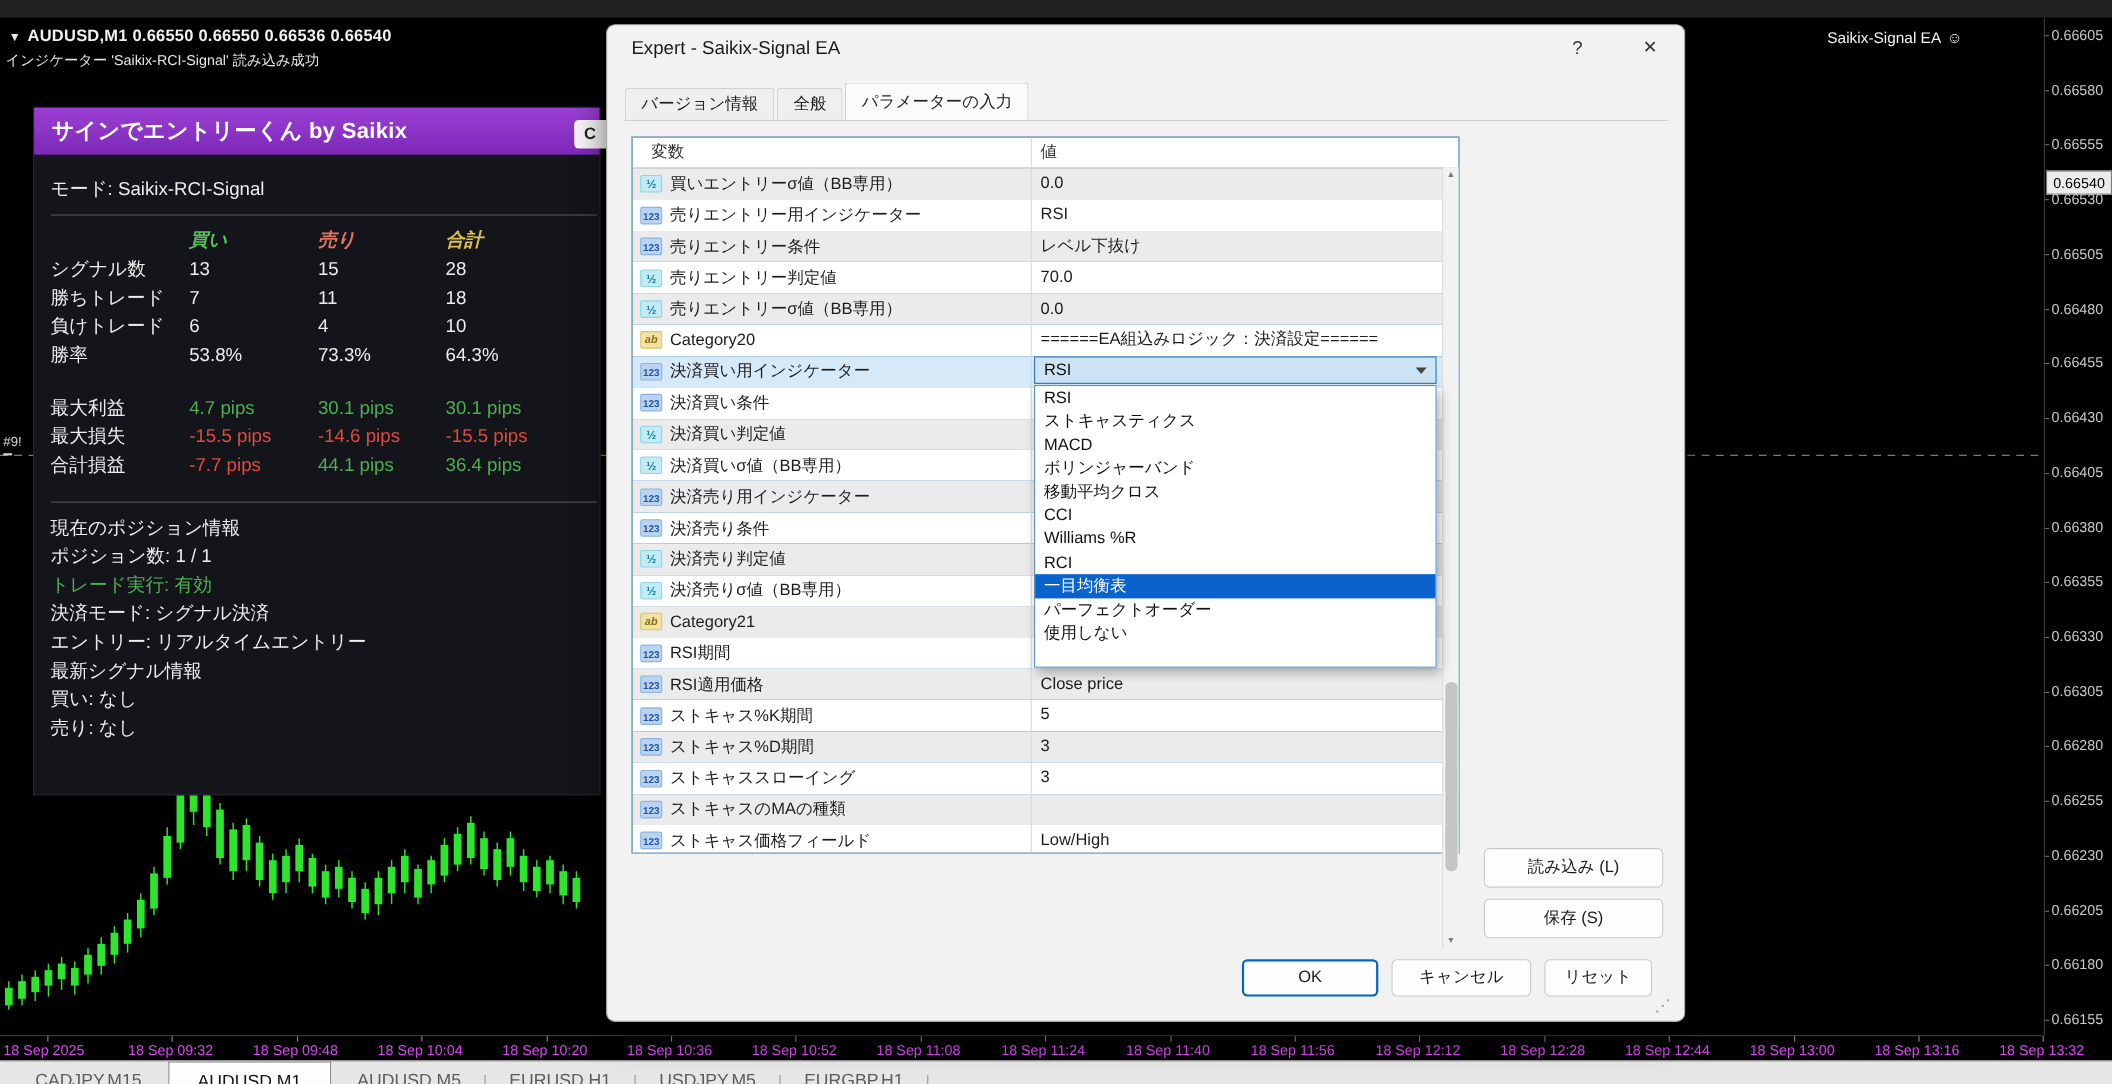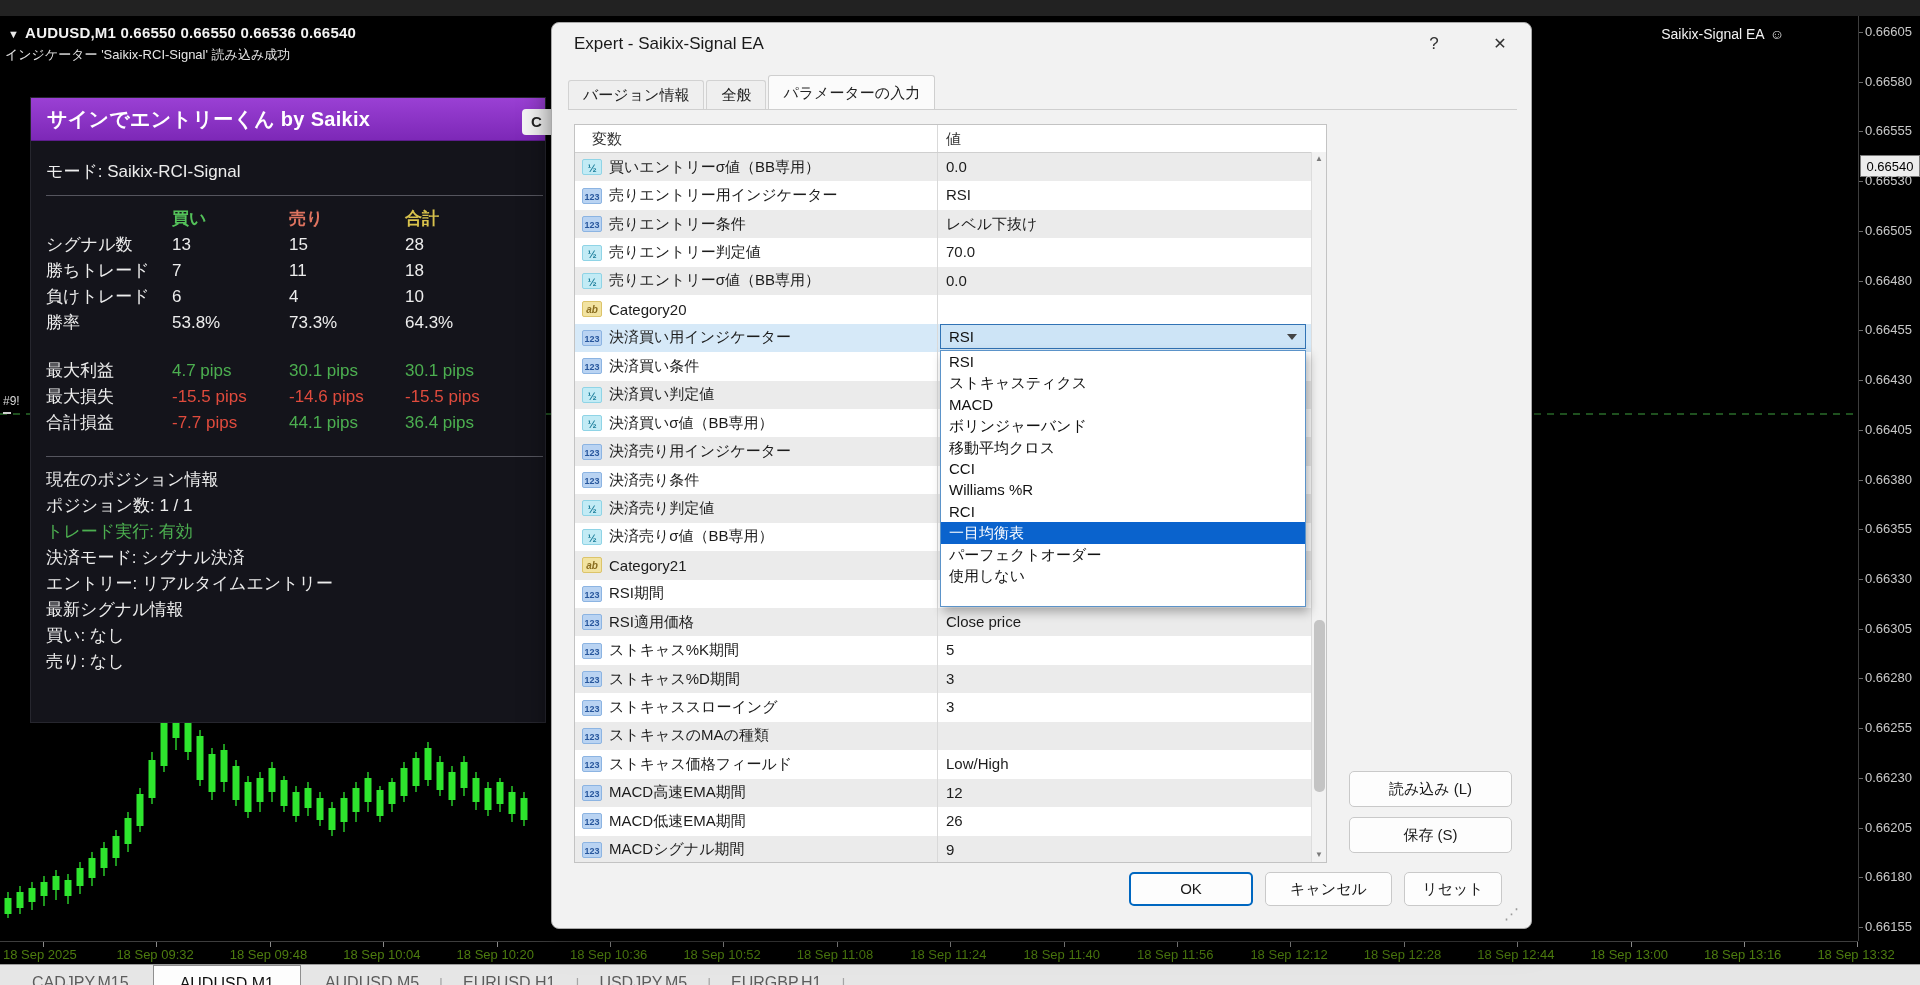--- a/index.html
+++ b/index.html
@@ -19,21 +19,21 @@
 
   
   .price-axis { position:absolute; left:1858px; top:0; width:62px; height:925px; background:#000; border-left:1px solid #3d3d3d; }
   .axis-label { position:absolute; left:6px; color:#c9c9c9; font-size:13px; white-space:nowrap; }
   .axis-tick { position:absolute; left:0; width:4px; height:1px; background:#6a6a6a; }
   .price-tag { position:absolute; left:1px; width:60px; height:22px; background:#ececec; color:#000;
                font-size:13px; line-height:22px; text-align:center; border:1px solid #7a7a7a; }
 
   
   .timeline { position:absolute; left:0; top:925px; width:1858px; height:23px; background:#000; border-top:1px solid #3d3d3d; }
-  .time-label { position:absolute; top:5px; color:#4d7c0f; font-size:13px; white-space:nowrap; }
+  .time-label { position:absolute; top:5px; color:#d946ef; font-size:13px; white-space:nowrap; }
   .time-tick { position:absolute; top:0; width:1px; height:5px; background:#8a8a8a; }
 
   
   .tabsbar { position:absolute; left:0; top:948px; width:1920px; height:37px; background:#e6e6e6;
              border-top:1px solid #9a9a9a; display:flex; align-items:stretch; padding-left:12px; }
   .chart-tab { display:flex; align-items:center; padding:0 20px; font-size:16px; color:#5c5c5c; }
   .chart-tab.active { background:#fdfdfd; border:1px solid #8f8f8f; border-bottom:none; color:#111; margin:0 4px; padding:0 26px; }
   .tab-pipe { display:flex; align-items:center; color:#a5a5a5; font-size:15px; }
 
   
@@ -43,21 +43,21 @@
                   border-bottom:1px solid #5e1d8d; }
   .panel-title { color:#fff; font-size:20px; font-weight:bold; line-height:42px; padding-left:16px; letter-spacing:.3px; }
   .corner-btn { position:absolute; right:-11px; top:11px; width:34px; height:26px; background:#f5f5f5; border-radius:4px;
                 color:#222; font-size:15px; font-weight:bold; line-height:26px; padding-left:9px; }
   .panel-body { padding:12px 0 0 15px; color:#ededed; font-size:17px; }
   .mode-line { line-height:26px; margin:6px 0 10px 0; }
   .divider { border:none; border-top:1px solid #55555e; margin:8px 2px 10px 0; }
   .stats { }
   .stats-row { display:grid; grid-template-columns:126px 117px 116px auto; line-height:26px; }
   .stats-row.gap { margin-top:22px; }
-  .stats-head span { font-weight:bold; }
+  .stats-head span { font-weight:bold;font-style:italic; }
   .col-buy { color:#54c25a; font-weight:bold; }
   .col-sell { color:#e07460; font-weight:bold; }
   .col-total { color:#d8c24c; font-weight:bold; }
   .tone-pos { color:#4caf50; }
   .tone-neg { color:#e04b3d; }
   .info-line { line-height:26px; }
 
   
   .dialog { position:absolute; left:551px; top:6px; width:981px; height:907px; background:#f2f2f2;
             border:1px solid #a8a8a8; border-radius:8px; box-shadow:0 10px 30px rgba(0,0,0,.55); z-index:10; }
@@ -66,21 +66,21 @@
             font-size:17px; color:#333; }
   .dlg-help { left:862px; }
   .dlg-close { left:928px; font-size:16px; }
 
   .dlg-tabs { position:absolute; left:16px; top:52px; height:35px; display:flex; align-items:flex-end; }
   .dlg-tab { height:30px; line-height:28px; padding:0 14px; font-size:15px; color:#222; background:#efefef;
              border:1px solid #d2d2d2; border-bottom:1px solid #cfcfcf; margin-right:2px; border-radius:3px 3px 0 0; }
   .dlg-tab.active { height:35px; line-height:33px; background:#fbfbfb; border:1px solid #cfcfcf; border-bottom:none; }
   .dlg-tabstrip-line { position:absolute; left:16px; top:86px; width:949px; height:1px; background:#cfcfcf; }
 
-  .param-table { position:absolute; left:22px; top:101px; width:753px; height:739px; background:#0369a1;
+  .param-table { position:absolute; left:22px; top:101px; width:753px; height:652px; background:#0369a1;
                  border:1px solid #c3c3c3; overflow:hidden; }
   .pt-header { display:flex; height:28px; border-bottom:1px solid #cfcfcf; background:#fff; font-size:15px; color:#333; }
   .pt-header .h-name { width:363px; line-height:27px; padding-left:17px; border-right:1px solid #d9d9d9; }
   .pt-header .h-value { flex:1; line-height:27px; padding-left:8px; }
   .pt-row { display:flex; height:28.44px; font-size:15px; color:#1c1c1c; background:#fff; }
   .pt-row.alt { background:#ebebeb; }
   .pt-row.sel { background:#d6e9f8; }
   .pt-name { width:363px; display:flex; align-items:center; padding-left:7px; border-right:1px solid #d9d9d9; overflow:hidden; white-space:nowrap; }
   .pt-value { flex:1; line-height:28px; padding-left:8px; overflow:hidden; white-space:nowrap; }
   .pic { display:inline-block; width:20px; height:16px; border-radius:2px; margin-right:7px; text-align:center;
@@ -440,20 +440,21 @@
               <span class="pic pic-dec">½</span>
               <span>売りエントリーσ値（BB専用）</span>
             </div>
             <div class="pt-value">0.0</div>
           </div>
           <div class="pt-row">
             <div class="pt-name">
               <span class="pic pic-str">ab</span>
               <span>Category20</span>
             </div>
+            <div class="pt-value">======EA組込みロジック：決済設定======</div>
           </div>
           <div class="pt-row sel">
             <div class="pt-name">
               <span class="pic pic-num">123</span>
               <span>決済買い用インジケーター</span>
             </div>
             <div class="pt-value"></div>
           </div>
           <div class="pt-row">
             <div class="pt-name">

